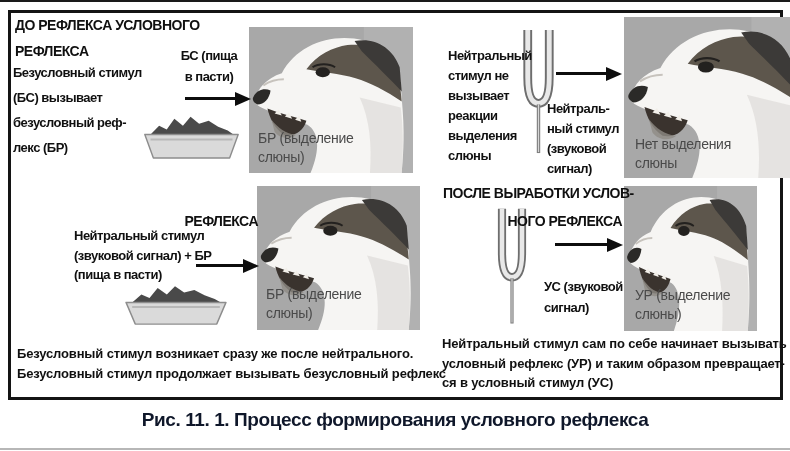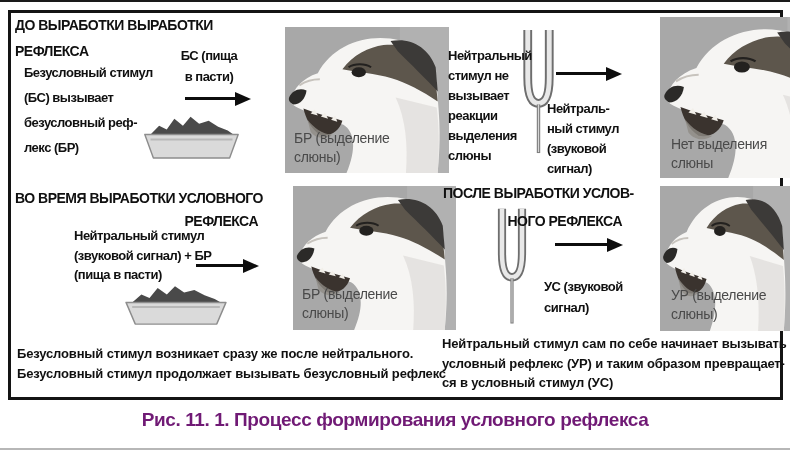--- a/index.html
+++ b/index.html
@@ -10,37 +10,37 @@
   .rule-top { position:absolute; left:0; top:0; width:790px; height:2px; background:#1a1a1a; }
   .rule-bottom { position:absolute; left:0; top:448px; width:790px; height:2px; background:#b7b7b7; }
   .frame {
     position:absolute; left:8px; top:10px; width:775px; height:390px;
     border:3px solid #141414; box-sizing:border-box; background:#ffffff;
   }
   .txt { position:absolute; white-space:pre; color:#101010; font-weight:700; z-index:3; }
   .h   { font-size:14px; letter-spacing:-0.5px; line-height:26px; }
   .b   { font-size:13px; letter-spacing:-0.5px; line-height:25px; }
   .note{ font-size:13px; letter-spacing:-0.15px; line-height:19.5px; }
-  .photo { position:absolute; overflow:hidden; z-index:1;margin-left:36px; }
+  .photo { position:absolute; overflow:hidden; z-index:1; }
   .photo svg.fill { display:block; width:100%; height:100%; }
   .photo-cap {
     position:absolute; white-space:pre; font-size:14px; font-weight:400;
     color:#4a4a4a; letter-spacing:-0.3px; line-height:19px; z-index:2;
   }
   .arrow { position:absolute; height:3px; background:#0d0d0d; z-index:2; }
   .arrow::after {
     content:""; position:absolute; left:100%; top:50%; margin-top:-7px;
     width:0; height:0; border-left:16px solid #0d0d0d;
     border-top:7px solid transparent; border-bottom:7px solid transparent;
   }
   .prop { position:absolute; z-index:1; }
   .prop svg { display:block; width:100%; height:100%; }
   .figure-caption {
     position:absolute; left:0; top:409px; width:790px; text-align:center;
-    font-size:19px; font-weight:700; letter-spacing:-0.4px; color:#701a75;
+    font-size:19px; font-weight:700; letter-spacing:-0.4px; color:#0f172a;
   }
   .defs { position:absolute; width:0; height:0; overflow:hidden; }
 </style>
 </head>
 <body>
 
 <svg class="defs" aria-hidden="true">
   <defs>
     <g id="sym-dog">
       <rect width="160" height="145" fill="#a8a8a8"></rect>
@@ -70,23 +70,23 @@
       <path d="M4,25 L102,25 L93,49 L13,49 Z" fill="#dadada" stroke="#8d8d8d" stroke-width="1.5" stroke-linejoin="round"></path>
       <path d="M10,30 L96,30" stroke="#b8b8b8" stroke-width="2"></path>
     </g>
   </defs>
 </svg>
 
 <div class="stage">
   <div class="rule-top"></div>
   <div class="frame"></div>
 
-  <div class="txt h" style="left:15px; top:12px;">ДО ВЫРАБОТКИ ВЫРАБОТКИ
+  <div class="txt h" style="left:15px; top:12px;">ДО РЕФЛЕКСА УСЛОВНОГО
 РЕФЛЕКСА</div>
-  <div class="txt b" style="left:24px; top:60px;">Безусловный стимул
+  <div class="txt b" style="left:13px; top:60px;">Безусловный стимул
 (БС) вызывает
 безусловный реф-
 лекс (БР)</div>
   <div class="txt b" style="left:163px; top:45px; width:92px; text-align:center; line-height:21px;">БС (пища
 в пасти)</div>
   <div class="arrow" style="left:185px; top:97px; width:50px;"></div>
   <div class="prop" style="left:141px; top:110px; width:101px; height:49px;">
     <svg viewBox="0 0 106 50" preserveAspectRatio="none">
         <use href="#sym-bowl"></use>
       </svg>
@@ -116,21 +116,20 @@
 (звуковой
 сигнал)</div>
   <div class="photo" style="left:624px; top:17px; width:182px; height:161px;">
     <svg class="fill" viewBox="0 0 160 145" preserveAspectRatio="none">
         <use href="#sym-dog"></use>
       </svg>
     <div class="photo-cap" style="left:11px; bottom:5px;">Нет выделения
 слюны</div>
   </div>
 
-  <div class="txt h" style="left:15px; top:185px;">ВО ВРЕМЯ ВЫРАБОТКИ УСЛОВНОГО</div>
   <div class="txt h" style="right:532px; top:208px;">РЕФЛЕКСА</div>
   <div class="txt b" style="left:74px; top:226px; line-height:19.5px;">Нейтральный стимул
 (звуковой сигнал) + БР
 (пища в пасти)</div>
   <div class="arrow" style="left:196px; top:264px; width:47px;"></div>
   <div class="prop" style="left:122px; top:280px; width:108px; height:45px;">
     <svg viewBox="0 0 106 50" preserveAspectRatio="none">
         <use href="#sym-bowl"></use>
       </svg>
   </div>

